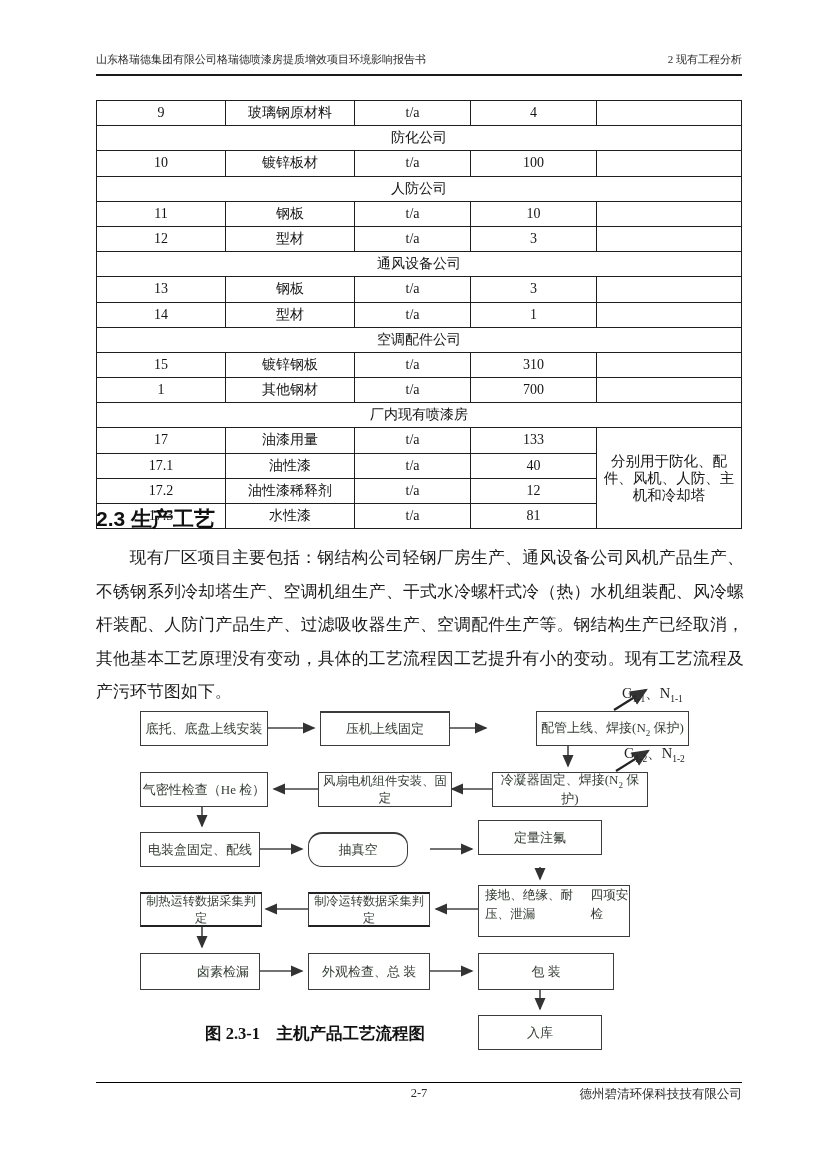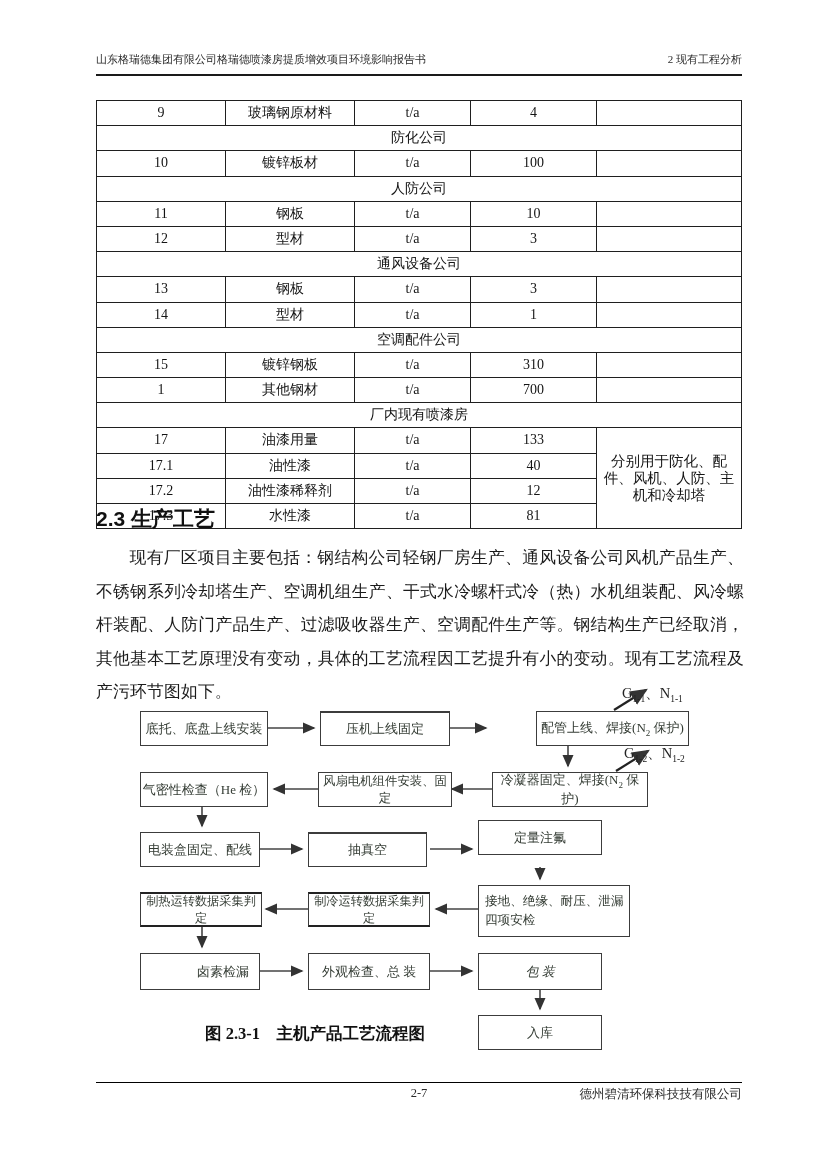--- a/index.html
+++ b/index.html
@@ -24,21 +24,21 @@
         text-align:justify;text-indent:2em;color:#1b1b1b;letter-spacing:.2px;}
 
   
   .flow{position:absolute;left:0;top:680px;width:827px;height:380px;}
   .fbox{position:absolute;border:1px solid #3c3c3c;background:#fff;display:flex;align-items:center;
         justify-content:center;font-size:13px;color:#343c34;text-align:center;box-sizing:border-box;}
   .fbox.bold{border-width:2px 1px 2px 1px;border-color:#222 #3c3c3c;}
   .fbox sub{font-size:9px;}
   .ann{position:absolute;font-size:14.5px;color:#222;font-family:"Liberation Serif","DejaVu Serif",serif;}
   .ann sub{font-size:9.5px;}
-  .two-line{flex-direction:column;align-items:flex-start;justify-content:center;padding-left:6px;
+  .two-line{align-items:flex-start;justify-content:center;padding-left:6px;
             text-align:left;line-height:1.5;font-size:12.6px;}
   .fcap{position:absolute;left:205px;top:343px;font-weight:bold;font-size:16.5px;color:#111;
         font-family:"Liberation Serif","DejaVu Serif",serif;}
   svg.wires{position:absolute;left:0;top:0;width:827px;height:380px;pointer-events:none;}
 
   
   .ftr{position:absolute;left:96px;top:1082px;width:646px;border-top:1.5px solid #000;padding-top:3px;
        font-size:12.5px;color:#2a2a2a;}
   .ftr .pageno{position:absolute;left:0;right:0;text-align:center;}
   .ftr .company{position:absolute;right:0;top:3px;}
@@ -207,33 +207,33 @@
     <div class="fbox" style="left:492px;top:92px;width:156px;height:35px;">
         <span>
       <span>冷凝器固定、焊接(N</span><sub>2</sub><span> 保护)</span></span>
     </div>
 
     <div class="ann" style="left:624px;top:64px;">
       <span>G</span><sub>1-2</sub><span>、</span><span>N</span><sub>1-2</sub>
     </div>
 
     <div class="fbox" style="left:140px;top:152px;width:120px;height:35px;">电装盒固定、配线</div>
-    <div class="fbox" style="left:308px;top:152px;width:119px;height:35px;border-top-width:2px;">抽真空</div>
+    <div class="fbox" style="left:308px;top:152px;width:100px;height:35px;border-top-width:2px;border-radius:14px;">抽真空</div>
     <div class="fbox" style="left:478px;top:140px;width:124px;height:35px;">定量注氟</div>
 
     <div class="fbox bold" style="left:140px;top:212px;width:122px;height:35px;font-size:12.2px;">制热运转数据采集判定</div>
     <div class="fbox bold" style="left:308px;top:212px;width:122px;height:35px;font-size:12.2px;">制冷运转数据采集判定</div>
     <div class="fbox two-line" style="left:478px;top:205px;width:152px;height:52px;">
       <span>接地、绝缘、耐压、泄漏</span>
       <span>四项安检</span>
     </div>
 
     <div class="fbox" style="left:140px;top:273px;width:120px;height:37px;padding-left:46px;">卤素检漏</div>
     <div class="fbox" style="left:308px;top:273px;width:122px;height:37px;">外观检查、总 装</div>
-    <div class="fbox" style="left:478px;top:273px;width:124px;height:37px;font-style:italic;">包  装</div>
+    <div class="fbox" style="left:478px;top:273px;width:136px;height:37px;">包  装</div>
 
     <div class="fbox" style="left:478px;top:335px;width:124px;height:35px;">入库</div>
 
     <div class="fcap">图 2.3-1　主机产品工艺流程图</div>
   </div>
 
   <div class="ftr">
     <span class="pageno">2-7</span>
     <span class="company">德州碧清环保科技技有限公司</span>
   </div>

